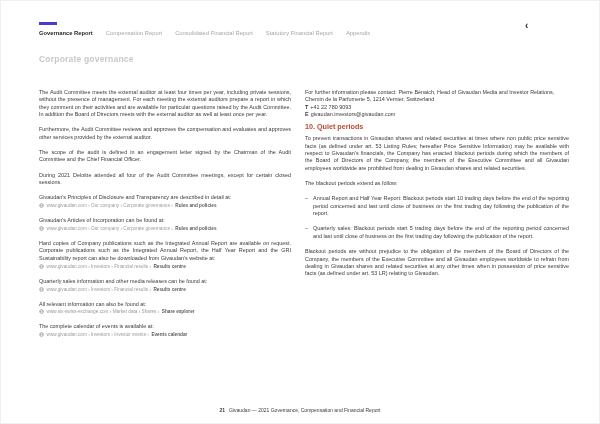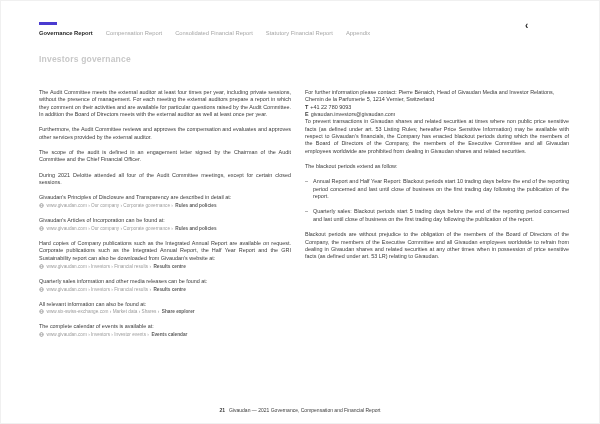--- a/index.html
+++ b/index.html
@@ -67,21 +67,21 @@
     <div class="tab">
       <span>Statutory Financial Report</span>
     </div>
     <div class="tab">
       <span>Appendix</span>
     </div>
   </nav>
   <span class="back">‹</span>
 </header>
 
-<h1 class="page-title">Investors governance</h1>
+<h1 class="page-title">Corporate governance</h1>
 
 <div class="columns">
 
   <section>
     <p class="body">The Audit Committee meets the external auditor at least four times per year, including private sessions, without the presence of management. For each meeting the external auditors prepare a report in which they comment on their activities and are available for particular questions raised by the Audit Committee. In addition the Board of Directors meets with the external auditor as well at least once per year.</p>
     <p class="body">Furthermore, the Audit Committee reviews and approves the compensation and evaluates and approves other services provided by the external auditor.</p>
     <p class="body">The scope of the audit is defined in an engagement letter signed by the Chairman of the Audit Committee and the Chief Financial Officer.</p>
     <p class="body">During 2021 Deloitte attended all four of the Audit Committee meetings, except for certain closed sessions.</p>
 
 
@@ -162,20 +162,21 @@
         <span class="target">Events calendar</span>
       </div>
     </div>
   </section>
 
   <section>
     <p class="body nojust" style="margin-bottom:0;">For further information please contact: Pierre Bénaich, Head of Givaudan Media and Investor Relations, Chemin de la Parfumerie 5, 1214 Vernier, Switzerland</p>
     <p class="contact-line"><b>T</b><span>+41 22 780 9093</span></p>
     <p class="contact-line"><b>E</b><span>givaudan.investors@givaudan.com</span></p>
 
+    <h2 class="section right-heading">10. Quiet periods</h2>
 
     <p class="body">To prevent transactions in Givaudan shares and related securities at times where non public price sensitive facts (as defined under art. 53 Listing Rules; hereafter Price Sensitive Information) may be available with respect to Givaudan's financials, the Company has enacted blackout periods during which the members of the Board of Directors of the Company, the members of the Executive Committee and all Givaudan employees worldwide are prohibited from dealing in Givaudan shares and related securities.</p>
     <p class="body nojust">The blackout periods extend as follow:</p>
 
     <div class="bullet">
       <span class="dash">–</span>
       <p class="body">Annual Report and Half Year Report: Blackout periods start 10 trading days before the end of the reporting period concerned and last until close of business on the first trading day following the publication of the report.</p>
     </div>
     <div class="bullet">
       <span class="dash">–</span>

